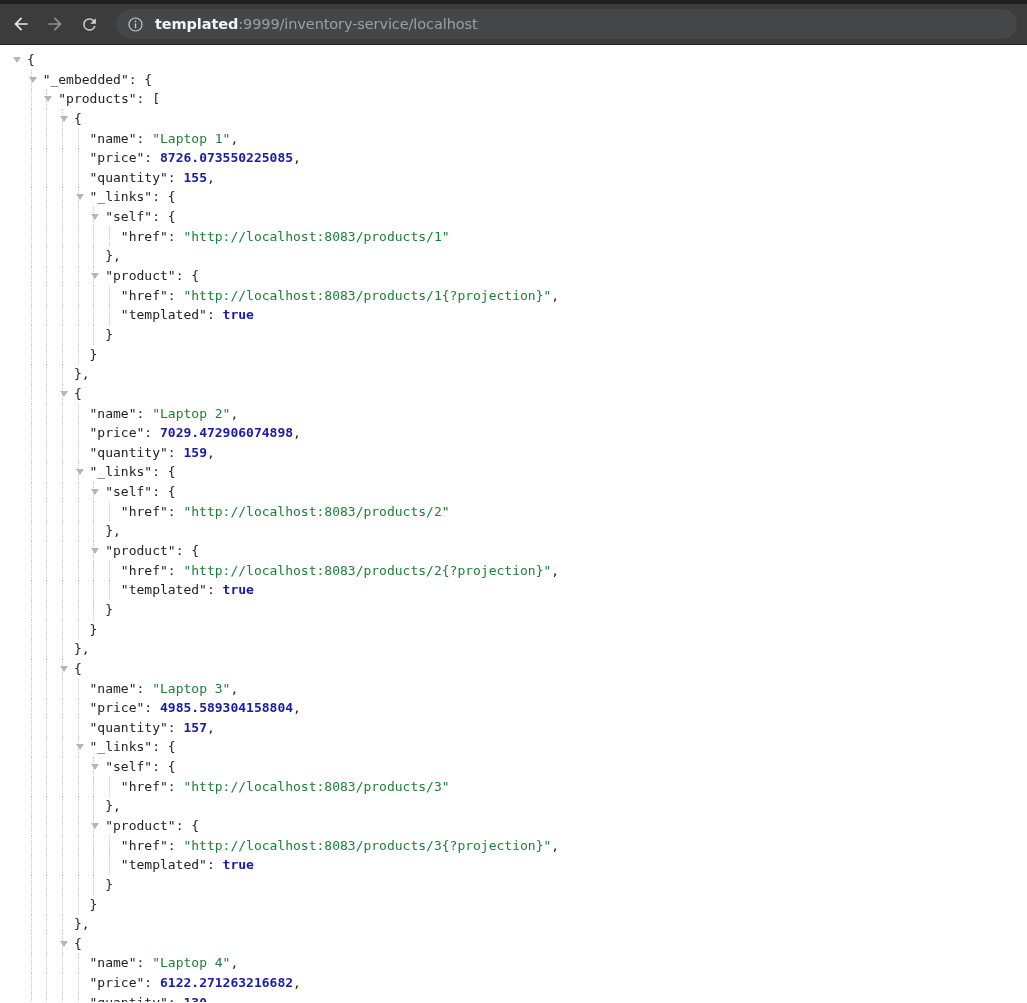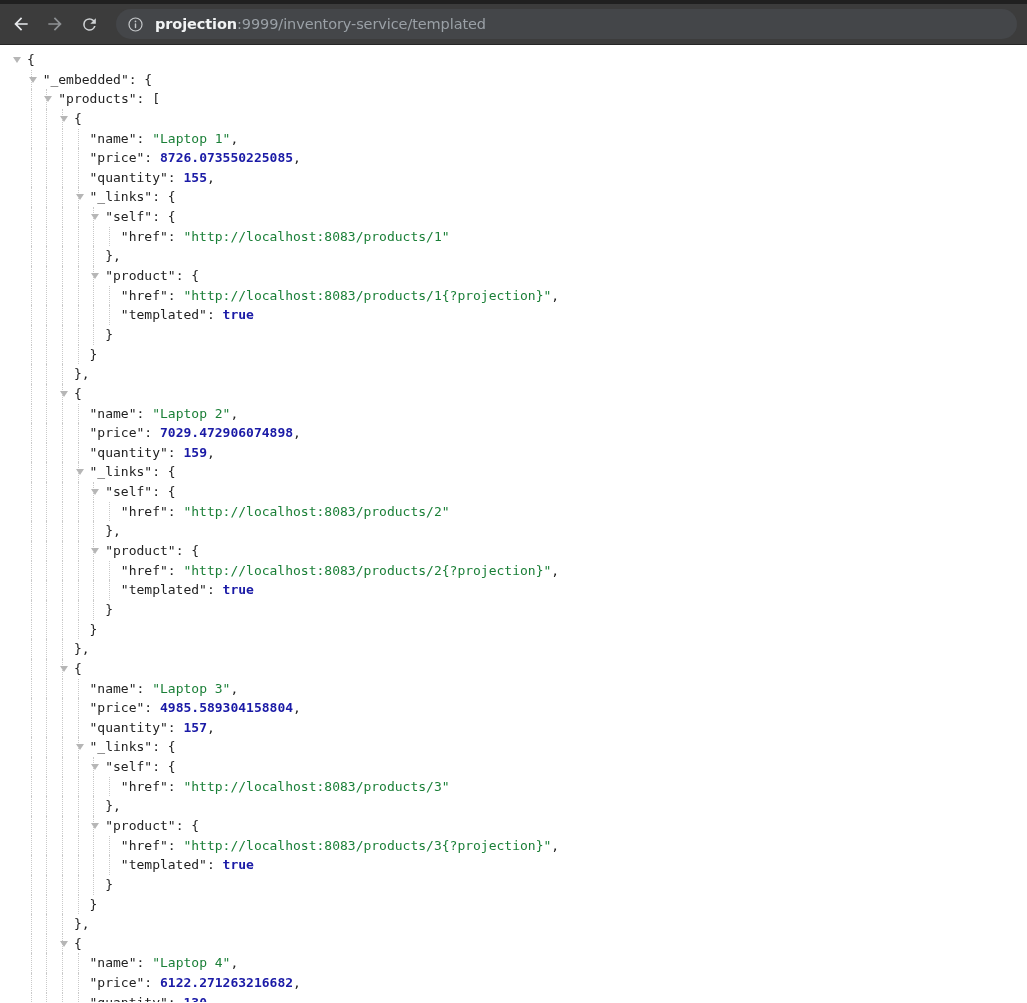--- a/index.html
+++ b/index.html
@@ -146,20 +146,20 @@
 
   <div id="omnibox">
     <span id="site-info-icon" title="View site information">
       <svg width="17" height="17" viewBox="0 0 24 24">
         <circle cx="12" cy="12" r="9.2" fill="none" stroke="#c4c7c9" stroke-width="1.7"></circle>
         <circle cx="12" cy="7.6" r="1.2" fill="#c4c7c9"></circle>
         <rect x="11" y="10.4" width="2" height="7" rx="1" fill="#c4c7c9"></rect>
       </svg>
     </span>
     <span id="url-text">
-      <span class="url-host">projection</span><span class="url-rest">:9999/inventory-service/templated</span>
+      <span class="url-host">templated</span><span class="url-rest">:9999/inventory-service/localhost</span>
     </span>
   </div>
 </div>
 
 <div id="json-viewer">
   <div id="json-root"><div class="jline"><span class="tri" style="left:13px"></span><span style="position:absolute;left:27px;top:0"><span class="tok-punc">{</span></span></div><div class="jline"><span class="guide" style="left:30.6px"></span><span class="tri" style="left:28.64px"></span><span style="position:absolute;left:42.64px;top:0"><span class="tok-key">"_embedded"</span><span class="tok-punc">: {</span></span></div><div class="jline"><span class="guide" style="left:30.6px"></span><span class="guide" style="left:46.24px"></span><span class="tri" style="left:44.28px"></span><span style="position:absolute;left:58.28px;top:0"><span class="tok-key">"products"</span><span class="tok-punc">: [</span></span></div><div class="jline"><span class="guide" style="left:30.6px"></span><span class="guide" style="left:46.24px"></span><span class="guide" style="left:61.88px"></span><span class="tri" style="left:59.92px"></span><span style="position:absolute;left:73.92px;top:0"><span class="tok-punc">{</span></span></div><div class="jline"><span class="guide" style="left:30.6px"></span><span class="guide" style="left:46.24px"></span><span class="guide" style="left:61.88px"></span><span class="guide" style="left:77.52px"></span><span style="position:absolute;left:89.56px;top:0"><span class="tok-key">"name"</span><span class="tok-punc">: </span><span class="tok-str">"Laptop 1"</span><span class="tok-punc">,</span></span></div><div class="jline"><span class="guide" style="left:30.6px"></span><span class="guide" style="left:46.24px"></span><span class="guide" style="left:61.88px"></span><span class="guide" style="left:77.52px"></span><span style="position:absolute;left:89.56px;top:0"><span class="tok-key">"price"</span><span class="tok-punc">: </span><span class="tok-num">8726.073550225085</span><span class="tok-punc">,</span></span></div><div class="jline"><span class="guide" style="left:30.6px"></span><span class="guide" style="left:46.24px"></span><span class="guide" style="left:61.88px"></span><span class="guide" style="left:77.52px"></span><span style="position:absolute;left:89.56px;top:0"><span class="tok-key">"quantity"</span><span class="tok-punc">: </span><span class="tok-num">155</span><span class="tok-punc">,</span></span></div><div class="jline"><span class="guide" style="left:30.6px"></span><span class="guide" style="left:46.24px"></span><span class="guide" style="left:61.88px"></span><span class="guide" style="left:77.52px"></span><span class="tri" style="left:75.56px"></span><span style="position:absolute;left:89.56px;top:0"><span class="tok-key">"_links"</span><span class="tok-punc">: {</span></span></div><div class="jline"><span class="guide" style="left:30.6px"></span><span class="guide" style="left:46.24px"></span><span class="guide" style="left:61.88px"></span><span class="guide" style="left:77.52px"></span><span class="guide" style="left:93.16px"></span><span class="tri" style="left:91.2px"></span><span style="position:absolute;left:105.2px;top:0"><span class="tok-key">"self"</span><span class="tok-punc">: {</span></span></div><div class="jline"><span class="guide" style="left:30.6px"></span><span class="guide" style="left:46.24px"></span><span class="guide" style="left:61.88px"></span><span class="guide" style="left:77.52px"></span><span class="guide" style="left:93.16px"></span><span class="guide" style="left:108.8px"></span><span style="position:absolute;left:120.84px;top:0"><span class="tok-key">"href"</span><span class="tok-punc">: </span><span class="tok-str">"http://localhost:8083/products/1"</span></span></div><div class="jline"><span class="guide" style="left:30.6px"></span><span class="guide" style="left:46.24px"></span><span class="guide" style="left:61.88px"></span><span class="guide" style="left:77.52px"></span><span class="guide" style="left:93.16px"></span><span style="position:absolute;left:105.2px;top:0"><span class="tok-punc">},</span></span></div><div class="jline"><span class="guide" style="left:30.6px"></span><span class="guide" style="left:46.24px"></span><span class="guide" style="left:61.88px"></span><span class="guide" style="left:77.52px"></span><span class="guide" style="left:93.16px"></span><span class="tri" style="left:91.2px"></span><span style="position:absolute;left:105.2px;top:0"><span class="tok-key">"product"</span><span class="tok-punc">: {</span></span></div><div class="jline"><span class="guide" style="left:30.6px"></span><span class="guide" style="left:46.24px"></span><span class="guide" style="left:61.88px"></span><span class="guide" style="left:77.52px"></span><span class="guide" style="left:93.16px"></span><span class="guide" style="left:108.8px"></span><span style="position:absolute;left:120.84px;top:0"><span class="tok-key">"href"</span><span class="tok-punc">: </span><span class="tok-str">"http://localhost:8083/products/1{?projection}"</span><span class="tok-punc">,</span></span></div><div class="jline"><span class="guide" style="left:30.6px"></span><span class="guide" style="left:46.24px"></span><span class="guide" style="left:61.88px"></span><span class="guide" style="left:77.52px"></span><span class="guide" style="left:93.16px"></span><span class="guide" style="left:108.8px"></span><span style="position:absolute;left:120.84px;top:0"><span class="tok-key">"templated"</span><span class="tok-punc">: </span><span class="tok-bool">true</span></span></div><div class="jline"><span class="guide" style="left:30.6px"></span><span class="guide" style="left:46.24px"></span><span class="guide" style="left:61.88px"></span><span class="guide" style="left:77.52px"></span><span class="guide" style="left:93.16px"></span><span style="position:absolute;left:105.2px;top:0"><span class="tok-punc">}</span></span></div><div class="jline"><span class="guide" style="left:30.6px"></span><span class="guide" style="left:46.24px"></span><span class="guide" style="left:61.88px"></span><span class="guide" style="left:77.52px"></span><span style="position:absolute;left:89.56px;top:0"><span class="tok-punc">}</span></span></div><div class="jline"><span class="guide" style="left:30.6px"></span><span class="guide" style="left:46.24px"></span><span class="guide" style="left:61.88px"></span><span style="position:absolute;left:73.92px;top:0"><span class="tok-punc">},</span></span></div><div class="jline"><span class="guide" style="left:30.6px"></span><span class="guide" style="left:46.24px"></span><span class="guide" style="left:61.88px"></span><span class="tri" style="left:59.92px"></span><span style="position:absolute;left:73.92px;top:0"><span class="tok-punc">{</span></span></div><div class="jline"><span class="guide" style="left:30.6px"></span><span class="guide" style="left:46.24px"></span><span class="guide" style="left:61.88px"></span><span class="guide" style="left:77.52px"></span><span style="position:absolute;left:89.56px;top:0"><span class="tok-key">"name"</span><span class="tok-punc">: </span><span class="tok-str">"Laptop 2"</span><span class="tok-punc">,</span></span></div><div class="jline"><span class="guide" style="left:30.6px"></span><span class="guide" style="left:46.24px"></span><span class="guide" style="left:61.88px"></span><span class="guide" style="left:77.52px"></span><span style="position:absolute;left:89.56px;top:0"><span class="tok-key">"price"</span><span class="tok-punc">: </span><span class="tok-num">7029.472906074898</span><span class="tok-punc">,</span></span></div><div class="jline"><span class="guide" style="left:30.6px"></span><span class="guide" style="left:46.24px"></span><span class="guide" style="left:61.88px"></span><span class="guide" style="left:77.52px"></span><span style="position:absolute;left:89.56px;top:0"><span class="tok-key">"quantity"</span><span class="tok-punc">: </span><span class="tok-num">159</span><span class="tok-punc">,</span></span></div><div class="jline"><span class="guide" style="left:30.6px"></span><span class="guide" style="left:46.24px"></span><span class="guide" style="left:61.88px"></span><span class="guide" style="left:77.52px"></span><span class="tri" style="left:75.56px"></span><span style="position:absolute;left:89.56px;top:0"><span class="tok-key">"_links"</span><span class="tok-punc">: {</span></span></div><div class="jline"><span class="guide" style="left:30.6px"></span><span class="guide" style="left:46.24px"></span><span class="guide" style="left:61.88px"></span><span class="guide" style="left:77.52px"></span><span class="guide" style="left:93.16px"></span><span class="tri" style="left:91.2px"></span><span style="position:absolute;left:105.2px;top:0"><span class="tok-key">"self"</span><span class="tok-punc">: {</span></span></div><div class="jline"><span class="guide" style="left:30.6px"></span><span class="guide" style="left:46.24px"></span><span class="guide" style="left:61.88px"></span><span class="guide" style="left:77.52px"></span><span class="guide" style="left:93.16px"></span><span class="guide" style="left:108.8px"></span><span style="position:absolute;left:120.84px;top:0"><span class="tok-key">"href"</span><span class="tok-punc">: </span><span class="tok-str">"http://localhost:8083/products/2"</span></span></div><div class="jline"><span class="guide" style="left:30.6px"></span><span class="guide" style="left:46.24px"></span><span class="guide" style="left:61.88px"></span><span class="guide" style="left:77.52px"></span><span class="guide" style="left:93.16px"></span><span style="position:absolute;left:105.2px;top:0"><span class="tok-punc">},</span></span></div><div class="jline"><span class="guide" style="left:30.6px"></span><span class="guide" style="left:46.24px"></span><span class="guide" style="left:61.88px"></span><span class="guide" style="left:77.52px"></span><span class="guide" style="left:93.16px"></span><span class="tri" style="left:91.2px"></span><span style="position:absolute;left:105.2px;top:0"><span class="tok-key">"product"</span><span class="tok-punc">: {</span></span></div><div class="jline"><span class="guide" style="left:30.6px"></span><span class="guide" style="left:46.24px"></span><span class="guide" style="left:61.88px"></span><span class="guide" style="left:77.52px"></span><span class="guide" style="left:93.16px"></span><span class="guide" style="left:108.8px"></span><span style="position:absolute;left:120.84px;top:0"><span class="tok-key">"href"</span><span class="tok-punc">: </span><span class="tok-str">"http://localhost:8083/products/2{?projection}"</span><span class="tok-punc">,</span></span></div><div class="jline"><span class="guide" style="left:30.6px"></span><span class="guide" style="left:46.24px"></span><span class="guide" style="left:61.88px"></span><span class="guide" style="left:77.52px"></span><span class="guide" style="left:93.16px"></span><span class="guide" style="left:108.8px"></span><span style="position:absolute;left:120.84px;top:0"><span class="tok-key">"templated"</span><span class="tok-punc">: </span><span class="tok-bool">true</span></span></div><div class="jline"><span class="guide" style="left:30.6px"></span><span class="guide" style="left:46.24px"></span><span class="guide" style="left:61.88px"></span><span class="guide" style="left:77.52px"></span><span class="guide" style="left:93.16px"></span><span style="position:absolute;left:105.2px;top:0"><span class="tok-punc">}</span></span></div><div class="jline"><span class="guide" style="left:30.6px"></span><span class="guide" style="left:46.24px"></span><span class="guide" style="left:61.88px"></span><span class="guide" style="left:77.52px"></span><span style="position:absolute;left:89.56px;top:0"><span class="tok-punc">}</span></span></div><div class="jline"><span class="guide" style="left:30.6px"></span><span class="guide" style="left:46.24px"></span><span class="guide" style="left:61.88px"></span><span style="position:absolute;left:73.92px;top:0"><span class="tok-punc">},</span></span></div><div class="jline"><span class="guide" style="left:30.6px"></span><span class="guide" style="left:46.24px"></span><span class="guide" style="left:61.88px"></span><span class="tri" style="left:59.92px"></span><span style="position:absolute;left:73.92px;top:0"><span class="tok-punc">{</span></span></div><div class="jline"><span class="guide" style="left:30.6px"></span><span class="guide" style="left:46.24px"></span><span class="guide" style="left:61.88px"></span><span class="guide" style="left:77.52px"></span><span style="position:absolute;left:89.56px;top:0"><span class="tok-key">"name"</span><span class="tok-punc">: </span><span class="tok-str">"Laptop 3"</span><span class="tok-punc">,</span></span></div><div class="jline"><span class="guide" style="left:30.6px"></span><span class="guide" style="left:46.24px"></span><span class="guide" style="left:61.88px"></span><span class="guide" style="left:77.52px"></span><span style="position:absolute;left:89.56px;top:0"><span class="tok-key">"price"</span><span class="tok-punc">: </span><span class="tok-num">4985.589304158804</span><span class="tok-punc">,</span></span></div><div class="jline"><span class="guide" style="left:30.6px"></span><span class="guide" style="left:46.24px"></span><span class="guide" style="left:61.88px"></span><span class="guide" style="left:77.52px"></span><span style="position:absolute;left:89.56px;top:0"><span class="tok-key">"quantity"</span><span class="tok-punc">: </span><span class="tok-num">157</span><span class="tok-punc">,</span></span></div><div class="jline"><span class="guide" style="left:30.6px"></span><span class="guide" style="left:46.24px"></span><span class="guide" style="left:61.88px"></span><span class="guide" style="left:77.52px"></span><span class="tri" style="left:75.56px"></span><span style="position:absolute;left:89.56px;top:0"><span class="tok-key">"_links"</span><span class="tok-punc">: {</span></span></div><div class="jline"><span class="guide" style="left:30.6px"></span><span class="guide" style="left:46.24px"></span><span class="guide" style="left:61.88px"></span><span class="guide" style="left:77.52px"></span><span class="guide" style="left:93.16px"></span><span class="tri" style="left:91.2px"></span><span style="position:absolute;left:105.2px;top:0"><span class="tok-key">"self"</span><span class="tok-punc">: {</span></span></div><div class="jline"><span class="guide" style="left:30.6px"></span><span class="guide" style="left:46.24px"></span><span class="guide" style="left:61.88px"></span><span class="guide" style="left:77.52px"></span><span class="guide" style="left:93.16px"></span><span class="guide" style="left:108.8px"></span><span style="position:absolute;left:120.84px;top:0"><span class="tok-key">"href"</span><span class="tok-punc">: </span><span class="tok-str">"http://localhost:8083/products/3"</span></span></div><div class="jline"><span class="guide" style="left:30.6px"></span><span class="guide" style="left:46.24px"></span><span class="guide" style="left:61.88px"></span><span class="guide" style="left:77.52px"></span><span class="guide" style="left:93.16px"></span><span style="position:absolute;left:105.2px;top:0"><span class="tok-punc">},</span></span></div><div class="jline"><span class="guide" style="left:30.6px"></span><span class="guide" style="left:46.24px"></span><span class="guide" style="left:61.88px"></span><span class="guide" style="left:77.52px"></span><span class="guide" style="left:93.16px"></span><span class="tri" style="left:91.2px"></span><span style="position:absolute;left:105.2px;top:0"><span class="tok-key">"product"</span><span class="tok-punc">: {</span></span></div><div class="jline"><span class="guide" style="left:30.6px"></span><span class="guide" style="left:46.24px"></span><span class="guide" style="left:61.88px"></span><span class="guide" style="left:77.52px"></span><span class="guide" style="left:93.16px"></span><span class="guide" style="left:108.8px"></span><span style="position:absolute;left:120.84px;top:0"><span class="tok-key">"href"</span><span class="tok-punc">: </span><span class="tok-str">"http://localhost:8083/products/3{?projection}"</span><span class="tok-punc">,</span></span></div><div class="jline"><span class="guide" style="left:30.6px"></span><span class="guide" style="left:46.24px"></span><span class="guide" style="left:61.88px"></span><span class="guide" style="left:77.52px"></span><span class="guide" style="left:93.16px"></span><span class="guide" style="left:108.8px"></span><span style="position:absolute;left:120.84px;top:0"><span class="tok-key">"templated"</span><span class="tok-punc">: </span><span class="tok-bool">true</span></span></div><div class="jline"><span class="guide" style="left:30.6px"></span><span class="guide" style="left:46.24px"></span><span class="guide" style="left:61.88px"></span><span class="guide" style="left:77.52px"></span><span class="guide" style="left:93.16px"></span><span style="position:absolute;left:105.2px;top:0"><span class="tok-punc">}</span></span></div><div class="jline"><span class="guide" style="left:30.6px"></span><span class="guide" style="left:46.24px"></span><span class="guide" style="left:61.88px"></span><span class="guide" style="left:77.52px"></span><span style="position:absolute;left:89.56px;top:0"><span class="tok-punc">}</span></span></div><div class="jline"><span class="guide" style="left:30.6px"></span><span class="guide" style="left:46.24px"></span><span class="guide" style="left:61.88px"></span><span style="position:absolute;left:73.92px;top:0"><span class="tok-punc">},</span></span></div><div class="jline"><span class="guide" style="left:30.6px"></span><span class="guide" style="left:46.24px"></span><span class="guide" style="left:61.88px"></span><span class="tri" style="left:59.92px"></span><span style="position:absolute;left:73.92px;top:0"><span class="tok-punc">{</span></span></div><div class="jline"><span class="guide" style="left:30.6px"></span><span class="guide" style="left:46.24px"></span><span class="guide" style="left:61.88px"></span><span class="guide" style="left:77.52px"></span><span style="position:absolute;left:89.56px;top:0"><span class="tok-key">"name"</span><span class="tok-punc">: </span><span class="tok-str">"Laptop 4"</span><span class="tok-punc">,</span></span></div><div class="jline"><span class="guide" style="left:30.6px"></span><span class="guide" style="left:46.24px"></span><span class="guide" style="left:61.88px"></span><span class="guide" style="left:77.52px"></span><span style="position:absolute;left:89.56px;top:0"><span class="tok-key">"price"</span><span class="tok-punc">: </span><span class="tok-num">6122.271263216682</span><span class="tok-punc">,</span></span></div><div class="jline"><span class="guide" style="left:30.6px"></span><span class="guide" style="left:46.24px"></span><span class="guide" style="left:61.88px"></span><span class="guide" style="left:77.52px"></span><span style="position:absolute;left:89.56px;top:0"><span class="tok-key">"quantity"</span><span class="tok-punc">: </span><span class="tok-num">130</span><span class="tok-punc">,</span></span></div></div>
 </div>
 
 </body></html>

